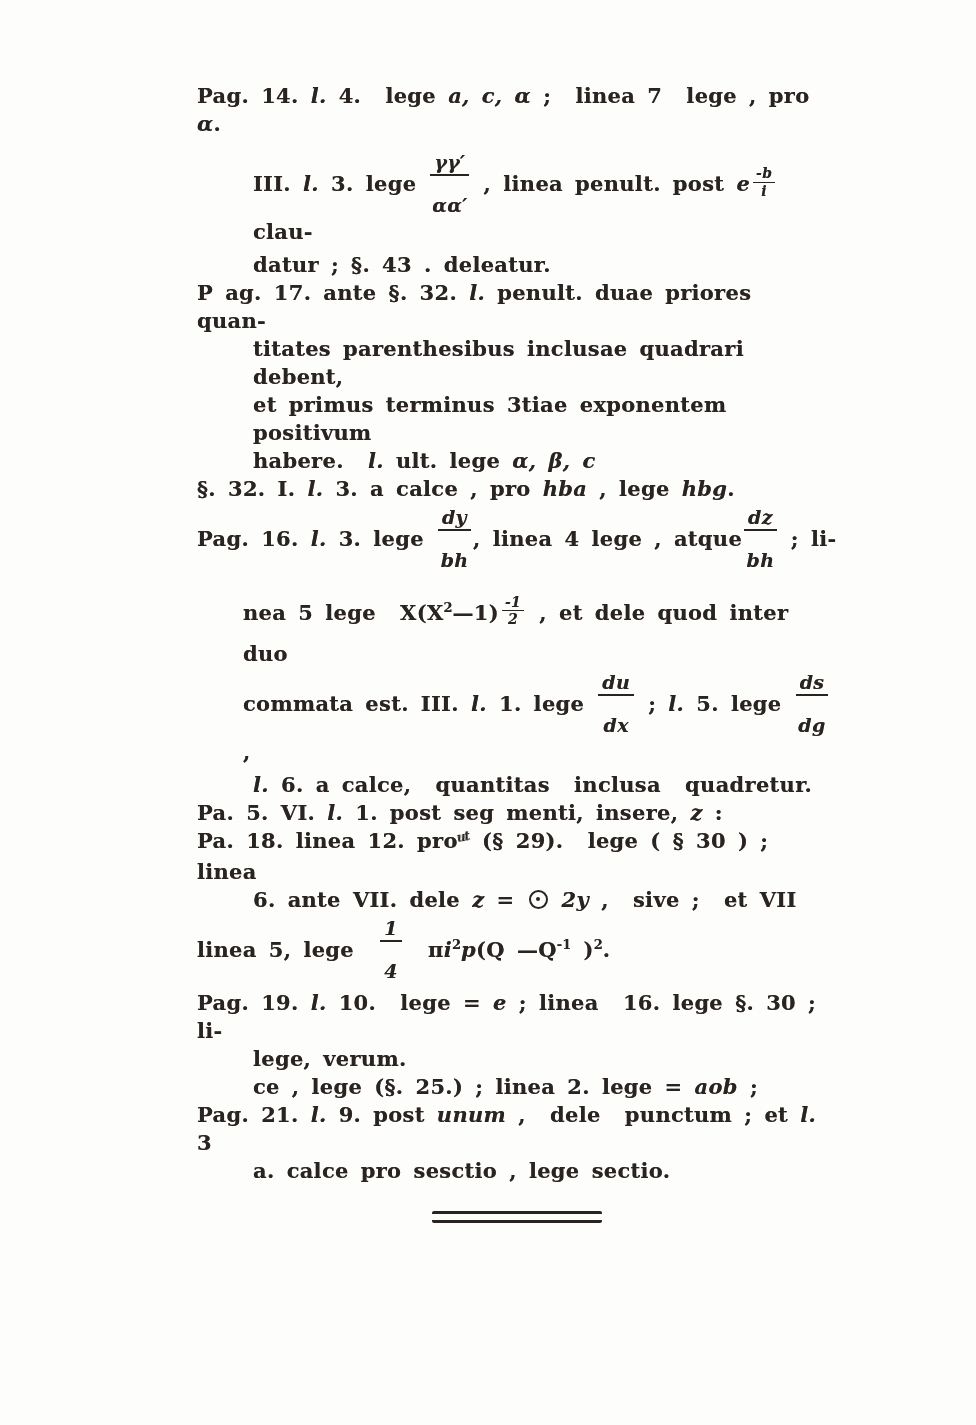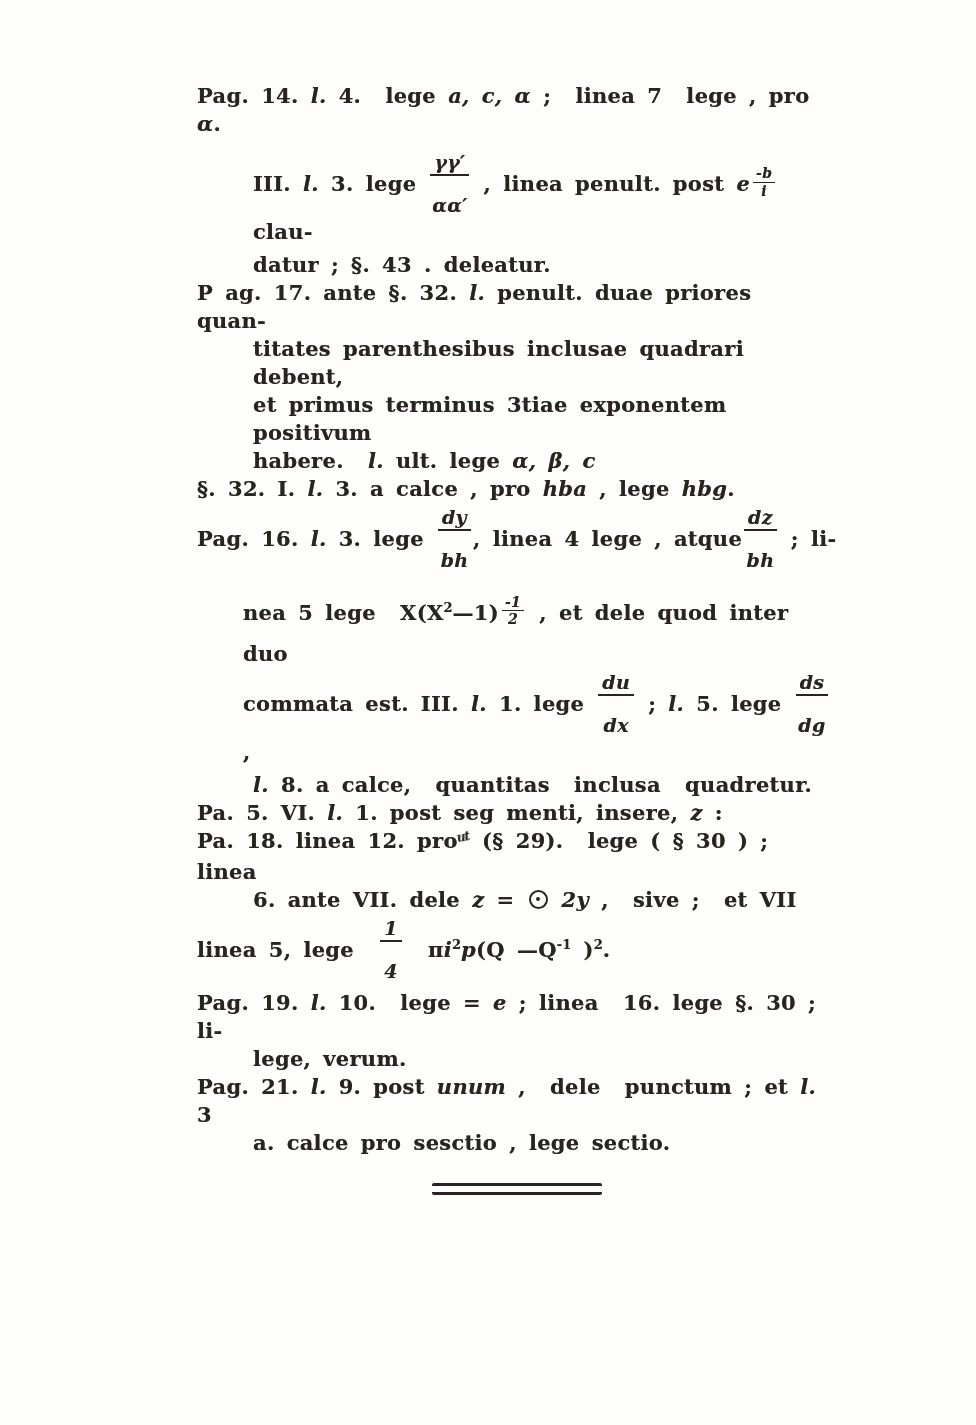--- a/index.html
+++ b/index.html
@@ -83,25 +83,26 @@
       <div class="line indent-b has-frac has-supfrac"><span>III. </span><span class="it">l.</span><span> 3. lege </span><span class="frac"><span class="num">γγ′</span><span class="den">αα′</span></span><span> , linea penult. post </span><span class="it">e</span><span class="supfrac"><span class="num">-b</span><span class="den">i</span></span><span>  clau-</span></div>
       <div class="line indent-b"><span>datur ; §. 43 . deleatur.</span></div>
       <div class="line indent-a"><span>P ag. 17. ante §. 32. </span><span class="it">l.</span><span> penult. duae priores  quan-</span></div>
       <div class="line indent-b"><span>titates parenthesibus inclusae quadrari debent,</span></div>
       <div class="line indent-b"><span>et primus terminus 3tiae exponentem positivum</span></div>
       <div class="line indent-b"><span>habere.  </span><span class="it">l.</span><span> ult. lege </span><span class="it">α, β, c</span></div>
       <div class="line indent-a"><span>§. 32. I. </span><span class="it">l.</span><span> 3. a calce , pro </span><span class="it">hba</span><span> , lege </span><span class="it">hbg</span><span>.</span></div>
       <div class="line indent-a has-frac"><span>Pag. 16. </span><span class="it">l.</span><span> 3. lege </span><span class="frac"><span class="num">dy</span><span class="den">bh</span></span><span>, linea 4 lege , atque</span><span class="frac"><span class="num">dz</span><span class="den">bh</span></span><span> ; li-</span></div>
       <div class="line indent-b2 has-supfrac"><span>nea 5 lege  X(X</span><span class="sup">2</span><span>—1)</span><span class="supfrac"><span class="num">-1</span><span class="den">2</span></span><span> , et dele quod inter duo</span></div>
       <div class="line indent-b2 has-frac"><span>commata est. III. </span><span class="it">l.</span><span> 1. lege </span><span class="frac"><span class="num">du</span><span class="den">dx</span></span><span> ; </span><span class="it">l.</span><span> 5. lege </span><span class="frac"><span class="num">ds</span><span class="den">dg</span></span><span> ,</span></div>
-      <div class="line indent-b"><span class="it">l.</span><span> 8. a calce,  quantitas  inclusa  quadretur.</span></div>
+      <div class="line indent-b"><span class="it">l.</span><span> 6. a calce,  quantitas  inclusa  quadretur.</span></div>
       <div class="line indent-a"><span>Pa. 5. VI. </span><span class="it">l.</span><span> 1. post seg menti, insere, </span><span class="it">z</span><span> :</span></div>
       <div class="line indent-a"><span>Pa. 18. linea 12. pro</span><span class="smudge">ut</span><span> (§ 29).  lege ( § 30 ) ;  linea</span></div>
       <div class="line indent-b"><span>6. ante VII. dele </span><span class="it">z</span><span> = </span><span class="circdot"><i></i></span><span class="it"> 2y</span><span> ,  sive ;  et VII</span></div>
       <div class="line indent-a has-frac"><span>linea 5, lege  </span><span class="frac"><span class="num">1</span><span class="den">4</span></span><span>  π</span><span class="it">i</span><span class="sup">2</span><span class="it">p</span><span>(Q —Q</span><span class="sup">-1</span><span> )</span><span class="sup">2</span><span>.</span></div>
       <div class="line indent-a"><span>Pag. 19. </span><span class="it">l.</span><span> 10.  lege = </span><span class="it">e</span><span> ; linea  16. lege §. 30 ; li-</span></div>
       <div class="line indent-b"><span>lege, verum.</span></div>
+      <div class="line indent-b"><span>ce , lege (§. 25.) ; linea 2. lege = </span><span class="it">aob</span><span> ;</span></div>
       <div class="line indent-a"><span>Pag. 21. </span><span class="it">l.</span><span> 9. post </span><span class="it">unum</span><span> ,  dele  punctum ; et </span><span class="it">l.</span><span> 3</span></div>
       <div class="line indent-b"><span>a. calce pro sesctio , lege sectio.</span></div>
       <div class="divider"></div>
     </div>
 
 </div>
 
 </body></html>

